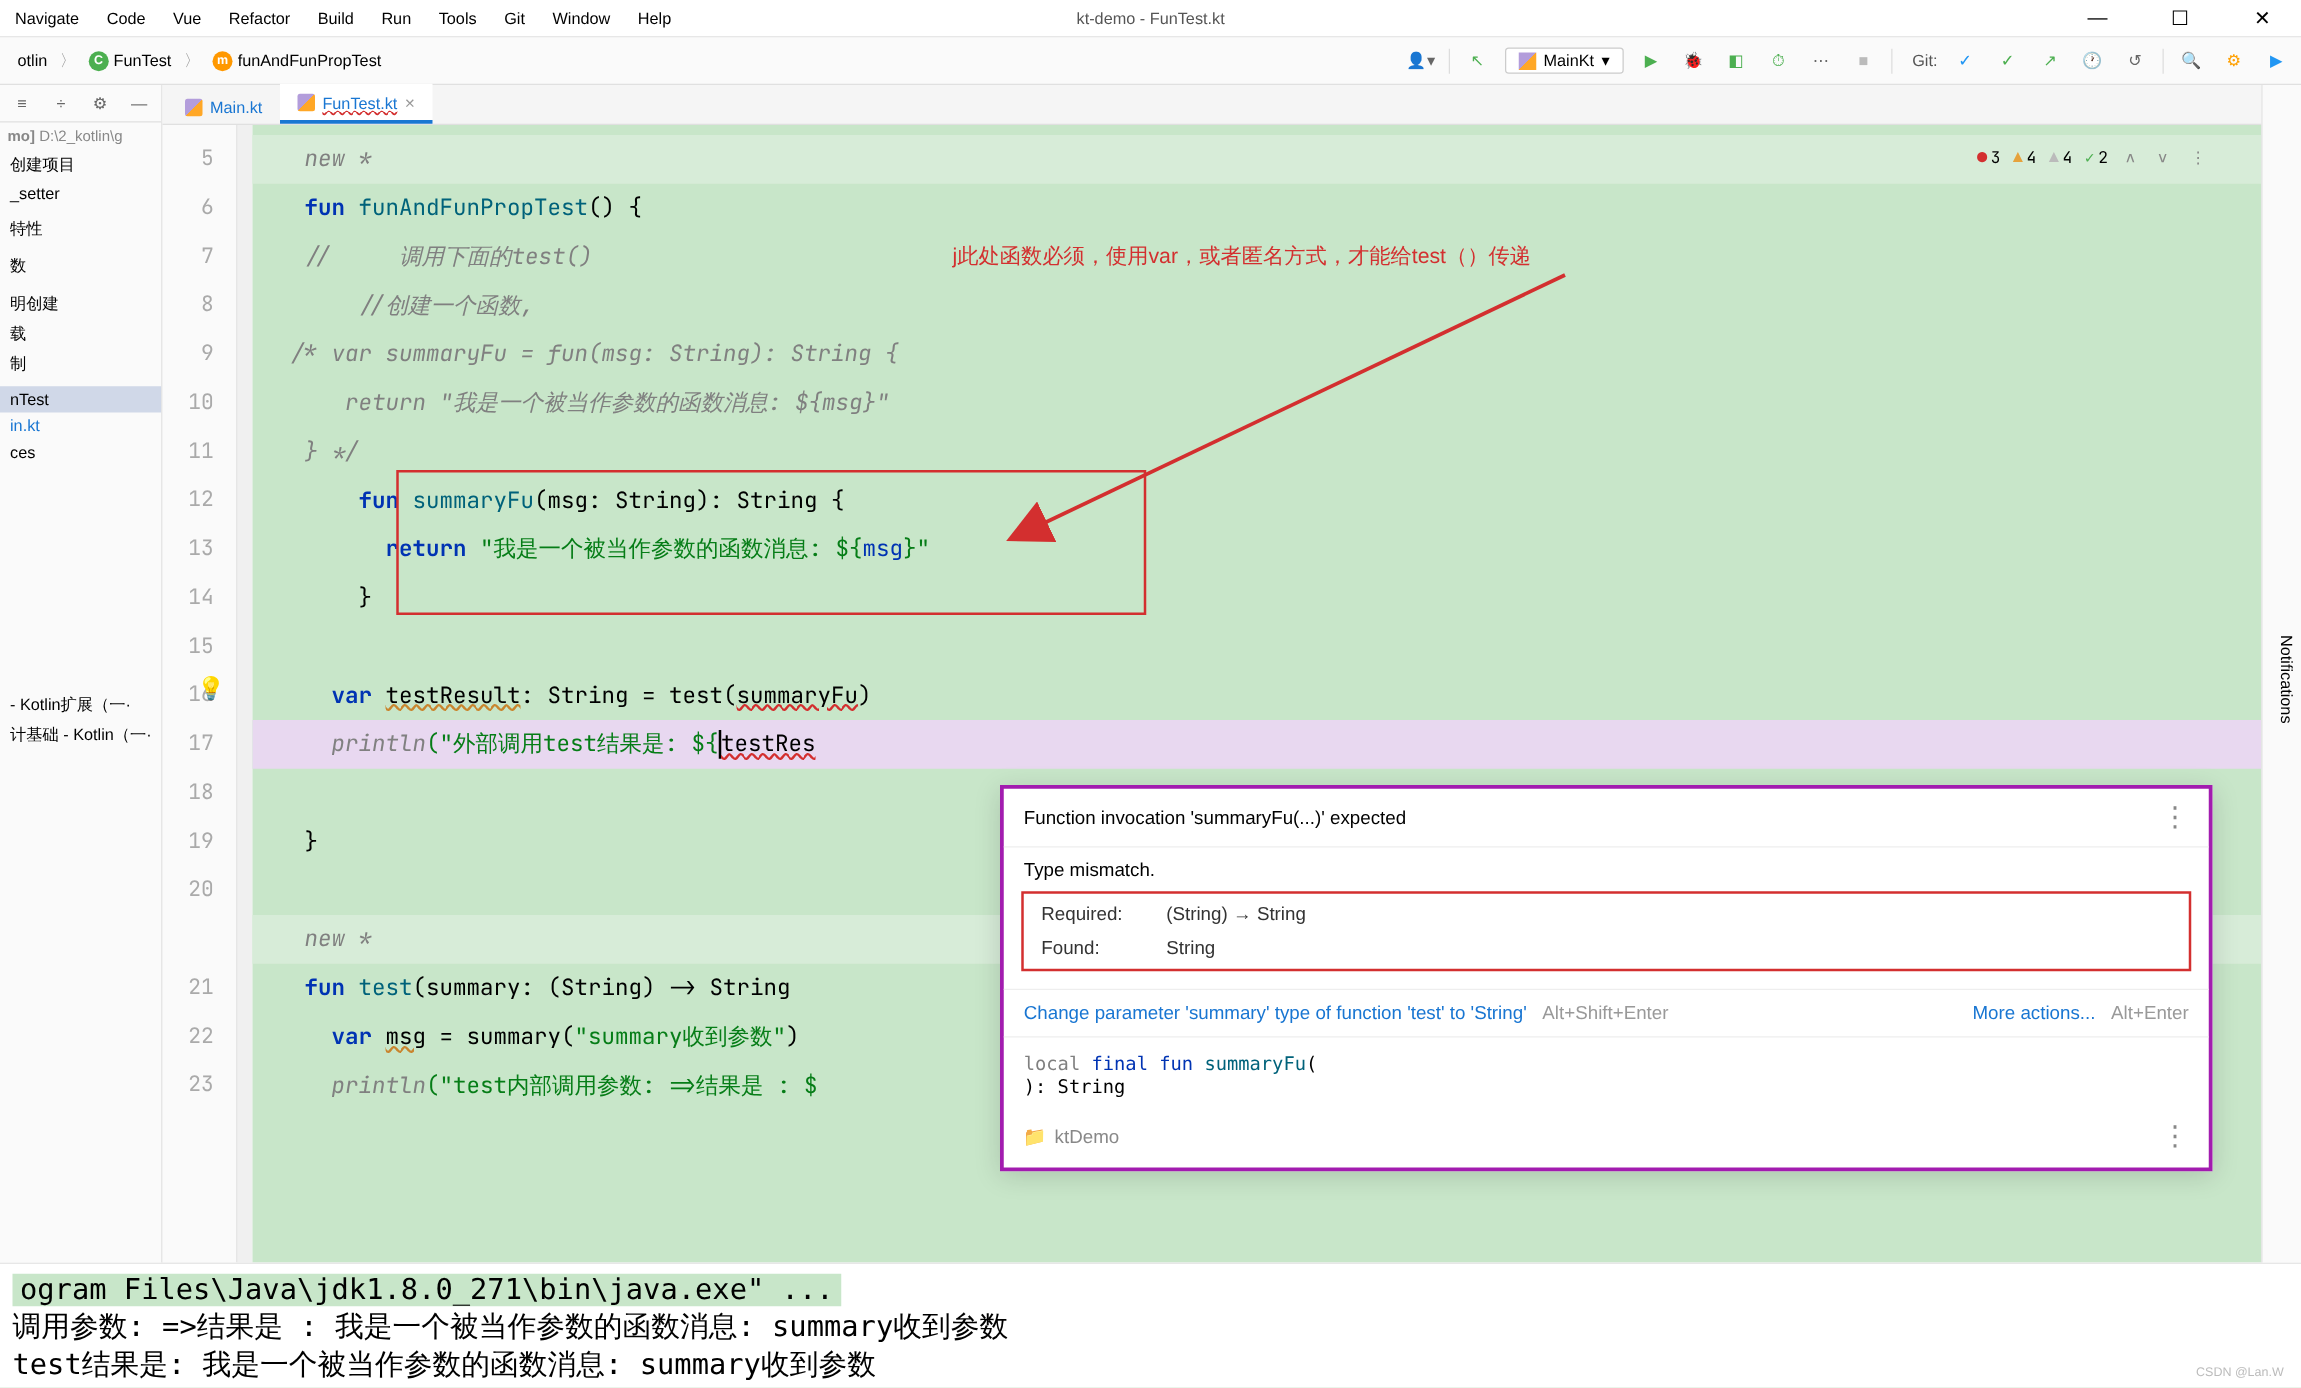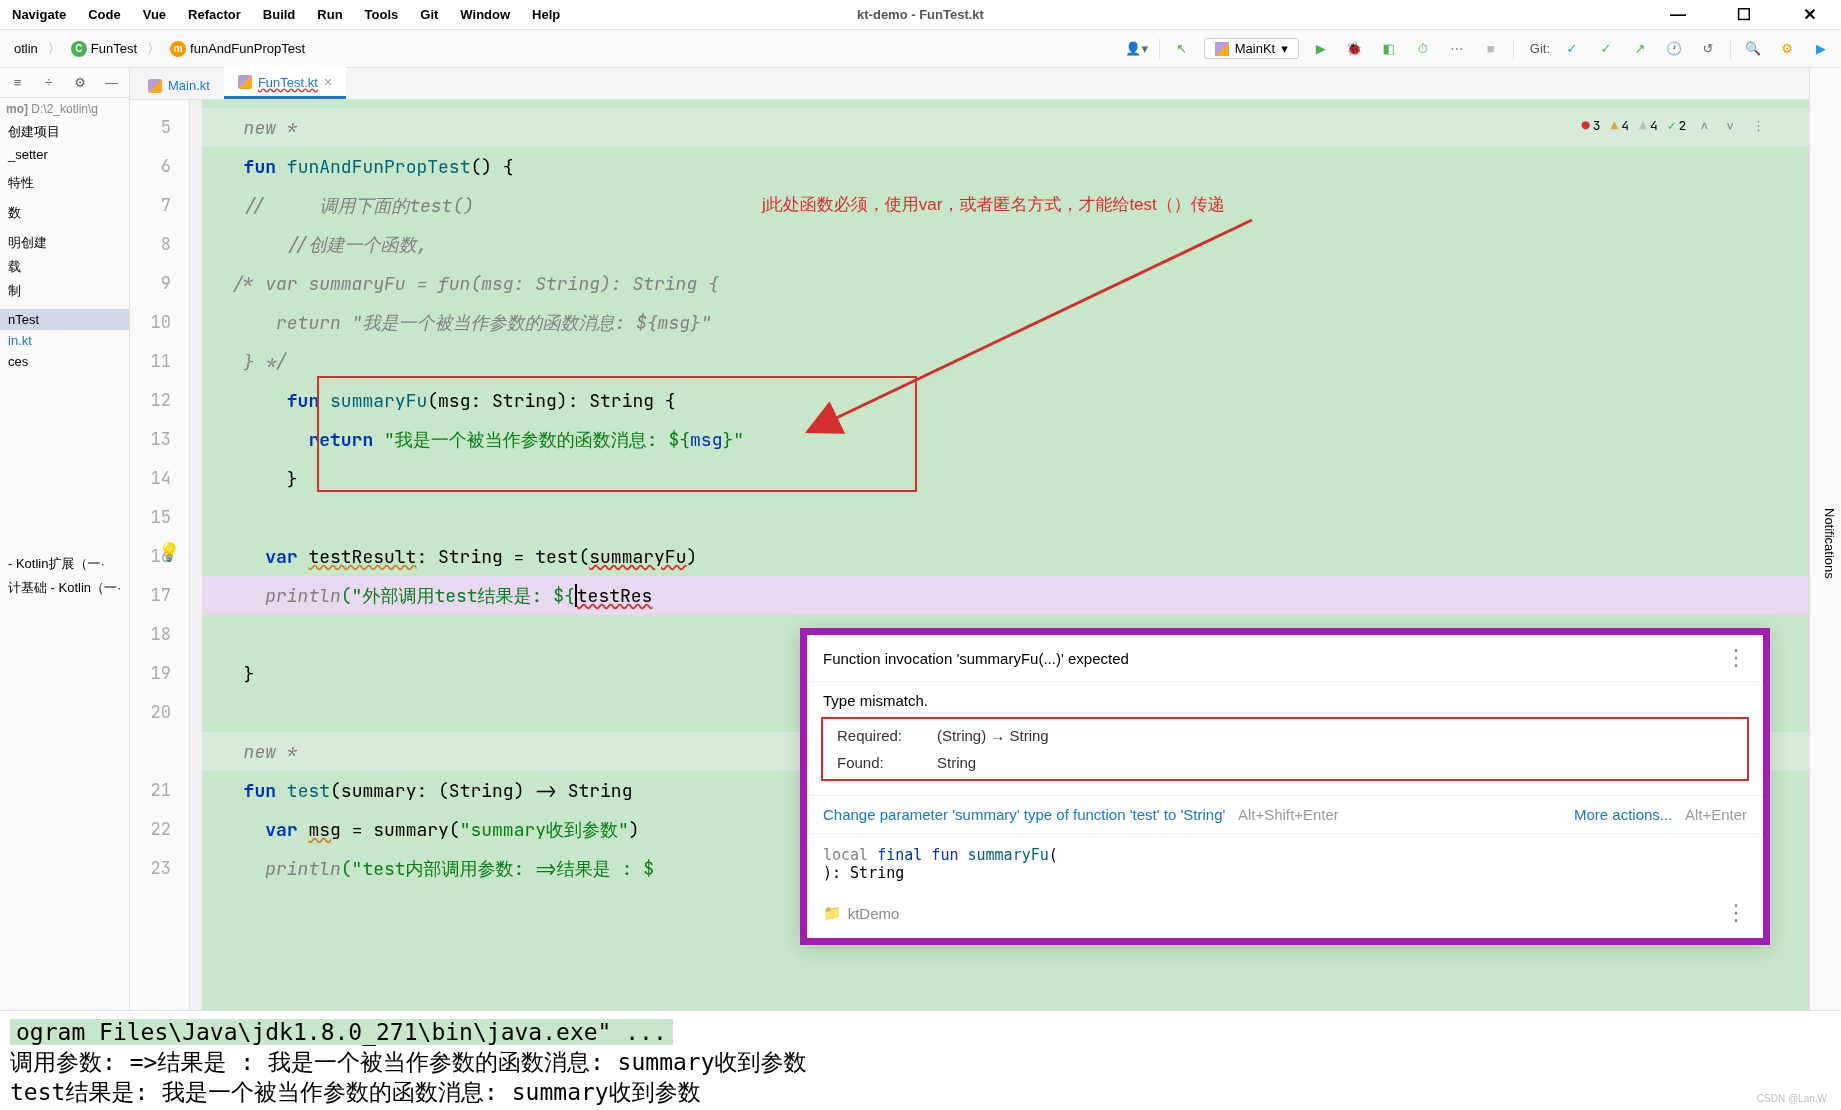--- a/index.html
+++ b/index.html
@@ -1,18 +1,18 @@
 <!DOCTYPE html>
 <html><head>
 <meta charset="utf-8">
 <style>
 * { margin: 0; padding: 0; box-sizing: border-box; }
 body { font-family: "Segoe UI", Arial, sans-serif; font-size: 13px; background: #fff; color: #000; overflow: hidden; width: 1841px; height: 1110px; position: relative; }
 
-.title-bar { height: 30px; display: flex; align-items: center; justify-content: space-between; padding: 0 8px; border-bottom: 1px solid #e0e0e0; font-weight: bold; }
+.title-bar { height: 30px; display: flex; align-items: center; justify-content: space-between; padding: 0 8px; border-bottom: 1px solid #e0e0e0; }
 .menu-bar { display: flex; gap: 14px; align-items: center; }
 .menu-item { cursor: pointer; padding: 2px 4px; }
 .title-center { position: absolute; left: 50%; transform: translateX(-50%); color: #555; }
 .win-controls { display: flex; gap: 20px; align-items: center; }
 .win-btn { width: 46px; height: 28px; display: flex; align-items: center; justify-content: center; cursor: pointer; font-size: 16px; }
 
 .toolbar { height: 38px; display: flex; align-items: center; justify-content: space-between; padding: 0 8px; border-bottom: 1px solid #e0e0e0; background: #fafafa; }
 .breadcrumb { display: flex; align-items: center; gap: 4px; }
 .bc-item { display: flex; align-items: center; gap: 4px; padding: 2px 6px; cursor: pointer; }
 .bc-sep { color: #999; }
@@ -70,21 +70,21 @@
 .insp-item { display: flex; align-items: center; gap: 3px; }
 .insp-err { color: #d32f2f; }
 .insp-warn { color: #e6a23c; }
 .insp-weak { color: #bbb; }
 .insp-ok { color: #4caf50; }
 .insp-nav { color: #888; cursor: pointer; padding: 0 4px; }
 
 .right-sidebar { width: 32px; border-left: 1px solid #e0e0e0; background: #fafafa; writing-mode: vertical-rl; text-orientation: mixed; display: flex; flex-direction: column; align-items: center; padding-top: 8px; gap: 20px; font-size: 13px; }
 .rside-item { padding: 8px 4px; cursor: pointer; }
 
-.tooltip-popup { position: absolute; left: 800px; top: 628px; width: 970px; background: #fff; border: 7px solid #a21caf; box-shadow: 0 4px 20px rgba(0,0,0,0.15); z-index: 100; font-size: 15px; }
+.tooltip-popup { position: absolute; left: 800px; top: 628px; width: 970px; background: #fff; border: 3px solid #a21caf; box-shadow: 0 4px 20px rgba(0,0,0,0.15); z-index: 100; font-size: 15px; }
 .tp-row { padding: 10px 16px; border-bottom: 1px solid #eee; display: flex; justify-content: space-between; align-items: center; }
 .tp-row.noborder { border-bottom: none; }
 .tp-more { color: #888; font-size: 22px; cursor: pointer; }
 .mismatch-box { margin: 8px 14px 14px 14px; border: 2px solid #d32f2f; padding: 8px 14px; display: grid; grid-template-columns: 100px 1fr; row-gap: 10px; }
 .mismatch-label { color: #333; }
 .mismatch-val { color: #333; }
 .tp-actions { padding: 10px 16px; display: flex; justify-content: space-between; align-items: center; border-top: 1px solid #eee; border-bottom: 1px solid #eee; }
 .tp-link { color: #1976d2; cursor: pointer; }
 .tp-shortcut { color: #999; }
 .tp-sig { padding: 12px 16px; font-family: Consolas, monospace; font-size: 15px; }

